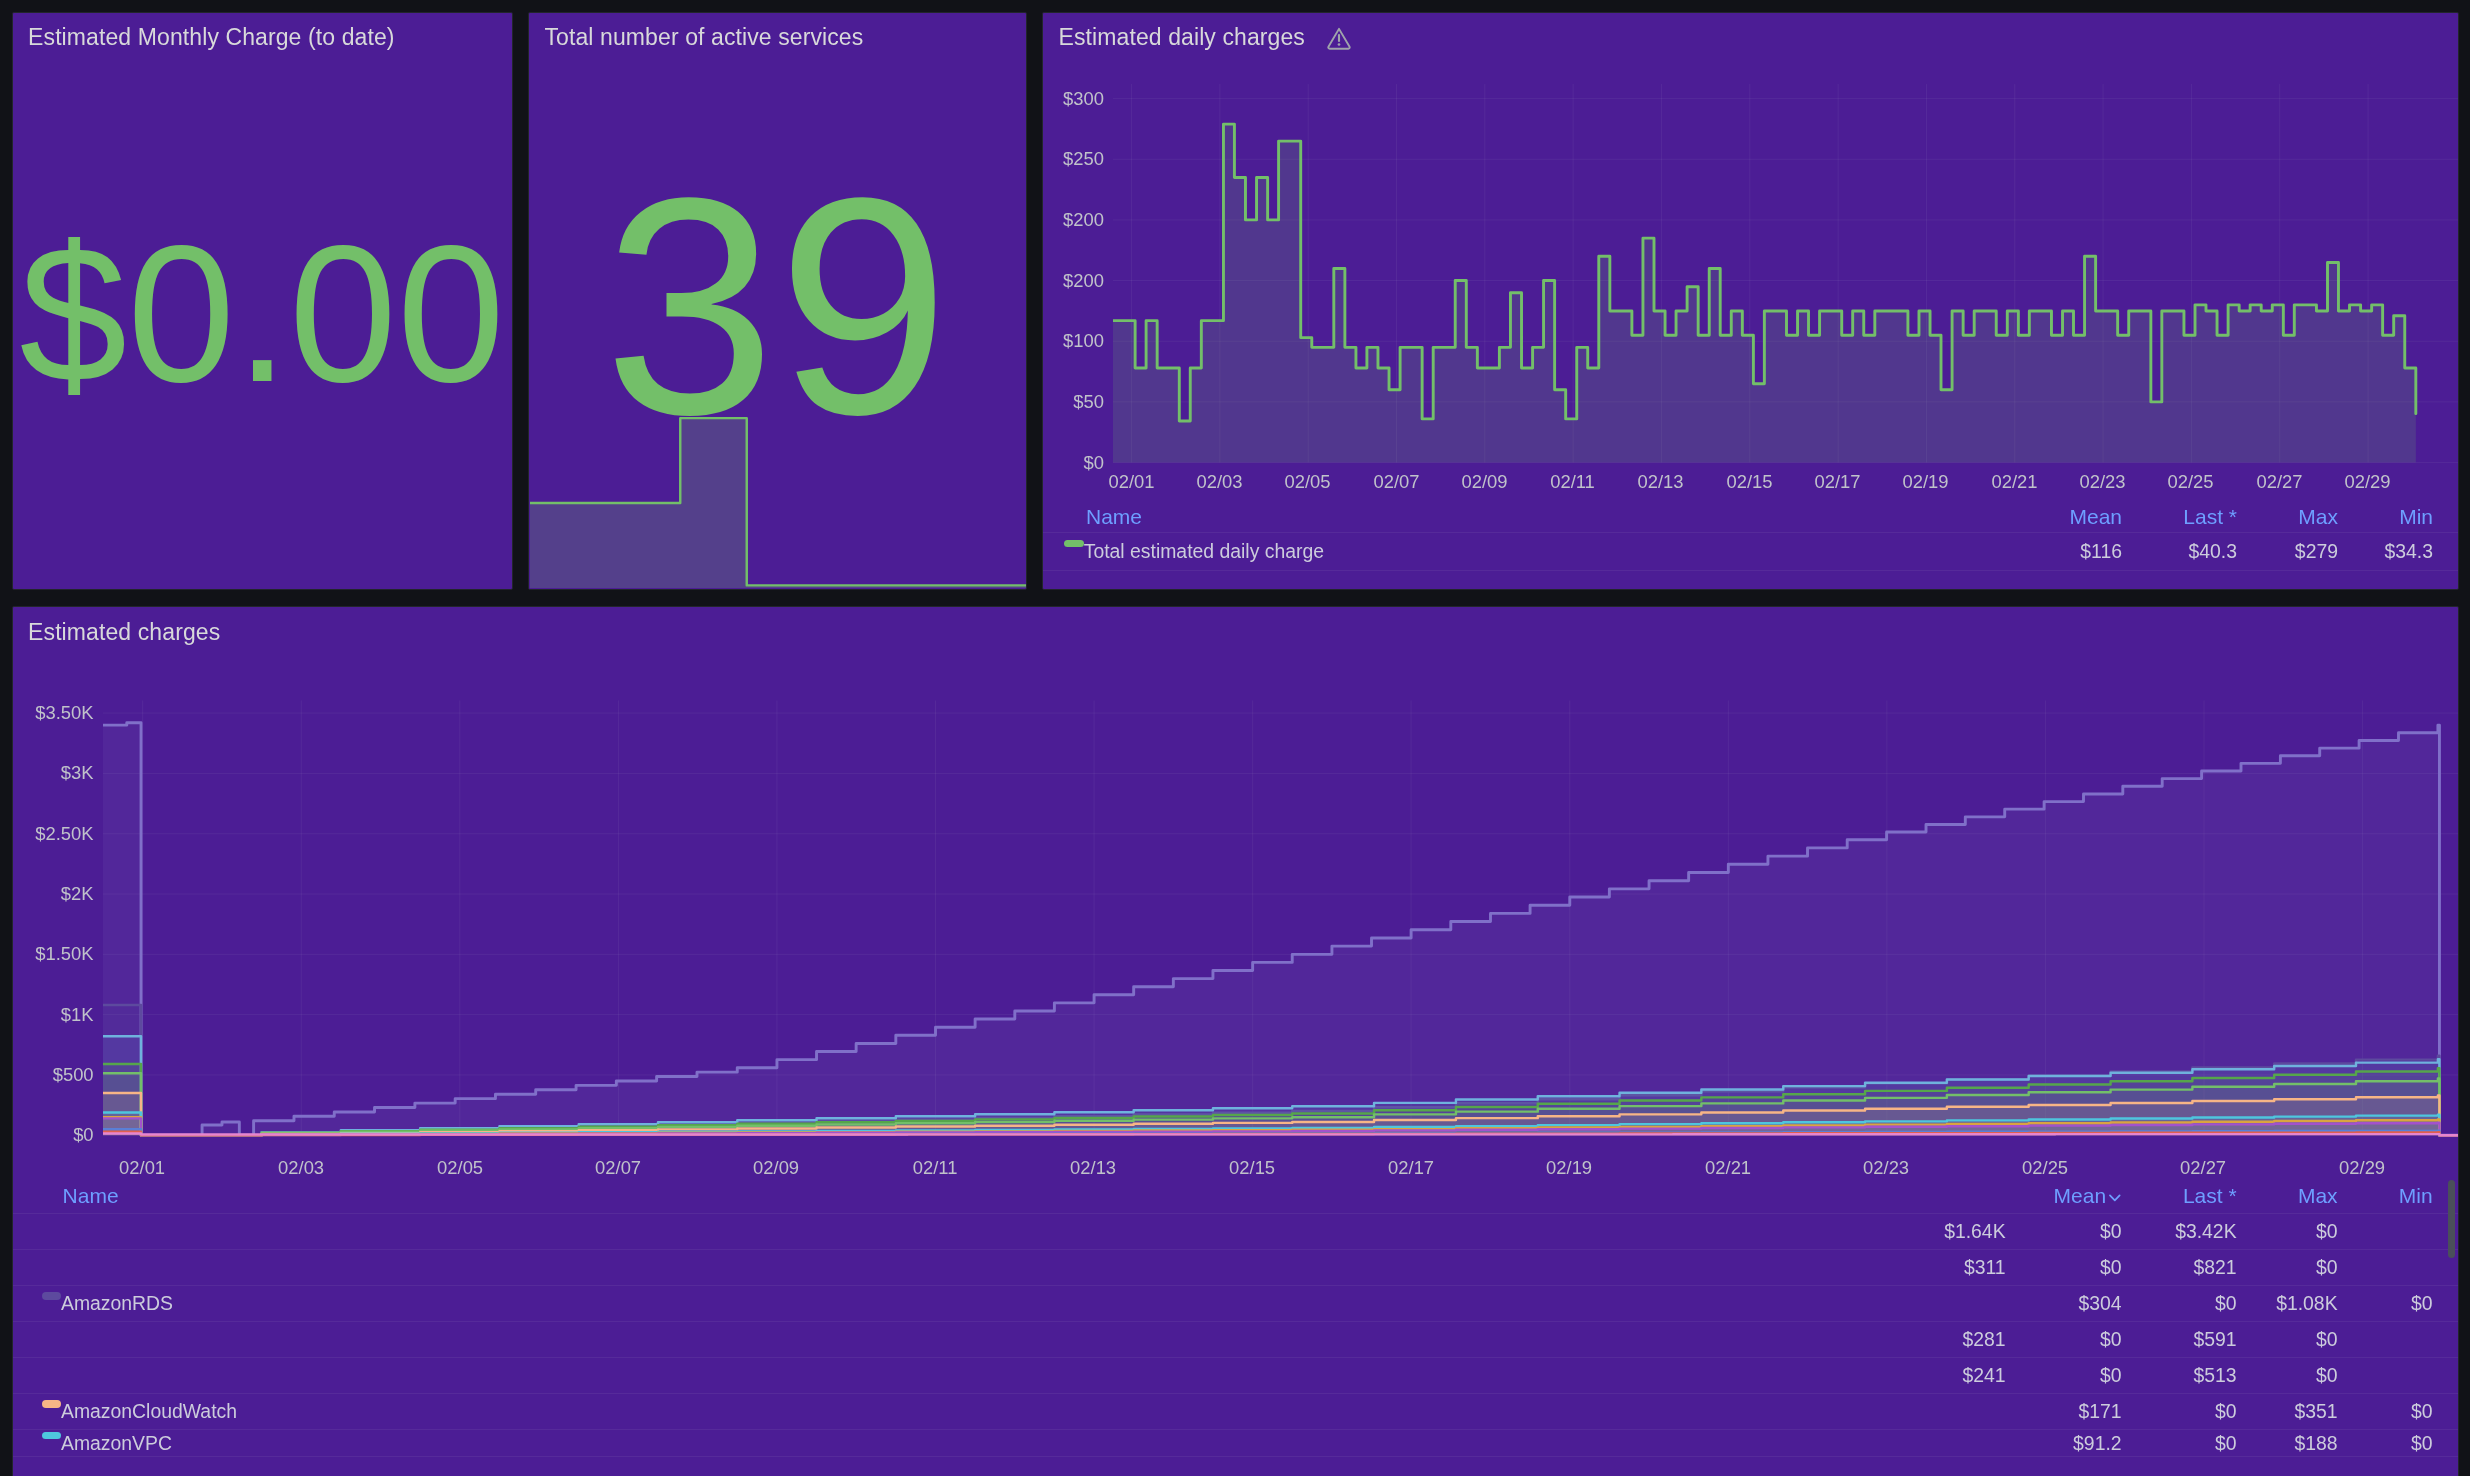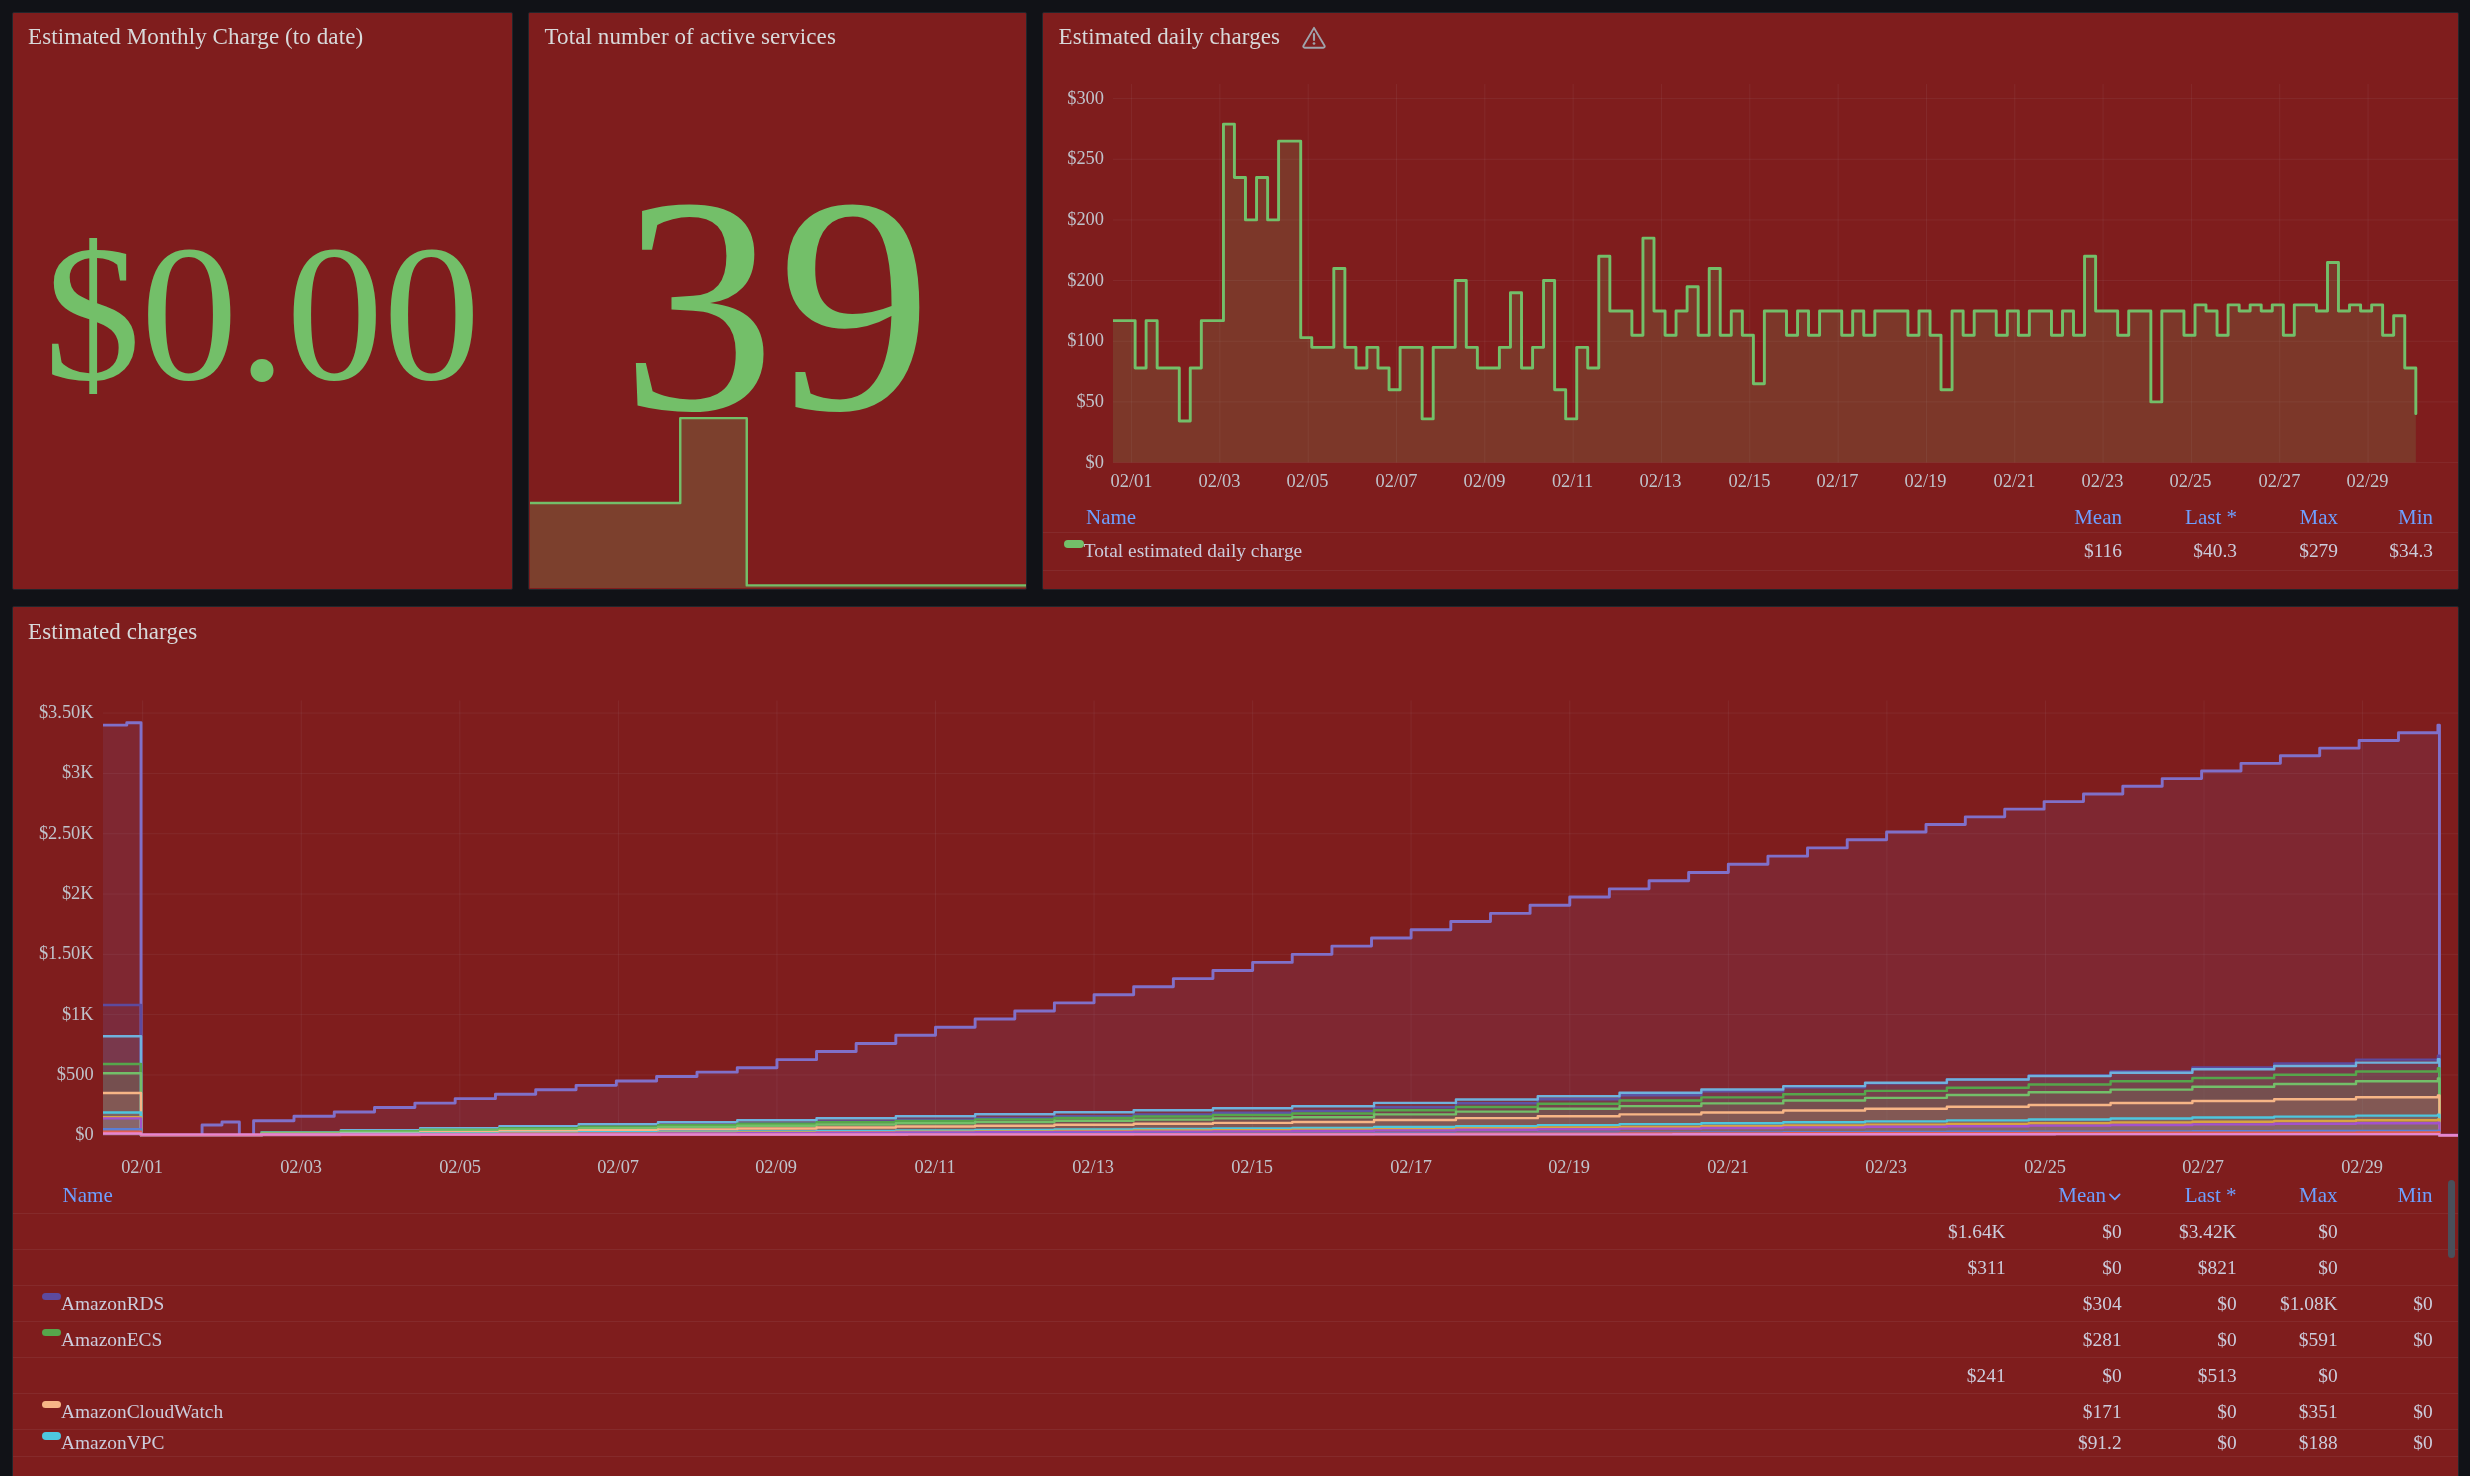--- a/index.html
+++ b/index.html
@@ -3,22 +3,22 @@
 <meta charset="utf-8">
 <style>
   html,body{margin:0;padding:0;}
   body{
     width:2471px;height:1477px;overflow:hidden;position:relative;
     background:#111217;
     font-family:"Liberation Sans", sans-serif;
     -webkit-font-smoothing:antialiased;
   }
   .panel{
-    position:absolute;background:#7f1d1d;border:1px solid #22252b;border-radius:1.9px;
-    box-sizing:border-box;overflow:hidden;font-family:Liberation Serif, serif;
+    position:absolute;background:#4c1d95;border:1px solid #22252b;border-radius:1.9px;
+    box-sizing:border-box;overflow:hidden;
   }
   .panel-title{
     position:absolute;top:11.6px;left:15.5px;font-size:23px;font-weight:500;color:#d8d9da;
     letter-spacing:0.1px;display:flex;align-items:center;gap:17.5px;white-space:nowrap;z-index:5;
   }
   .big-stat{
     position:absolute;inset:0;display:flex;align-items:center;justify-content:center;
     color:#73bf69;font-weight:500;z-index:2;
   }
   .stat-monthly{font-size:194px;padding-top:25px;}
@@ -265,24 +265,20 @@
           <div class="lg-name">
             <span class="swatch" style="background:#5d4a9e"></span>
             <span>AmazonRDS</span>
           </div>
           <div class="lg-v">$304</div>
           <div class="lg-v">$0</div>
           <div class="lg-v">$1.08K</div>
           <div class="lg-v">$0</div>
         </div>
         <div class="lg-row" style="height: 36px; padding-left: 29px;">
-          <div class="lg-name">
-            <span class="swatch" style="background:#56a64b"></span>
-            <span>AmazonECS</span>
-          </div>
           <div class="lg-v">$281</div>
           <div class="lg-v">$0</div>
           <div class="lg-v">$591</div>
           <div class="lg-v">$0</div>
         </div>
         <div class="lg-row" style="height: 36px; padding-left: 29px;">
           <div class="lg-v">$241</div>
           <div class="lg-v">$0</div>
           <div class="lg-v">$513</div>
           <div class="lg-v">$0</div>

